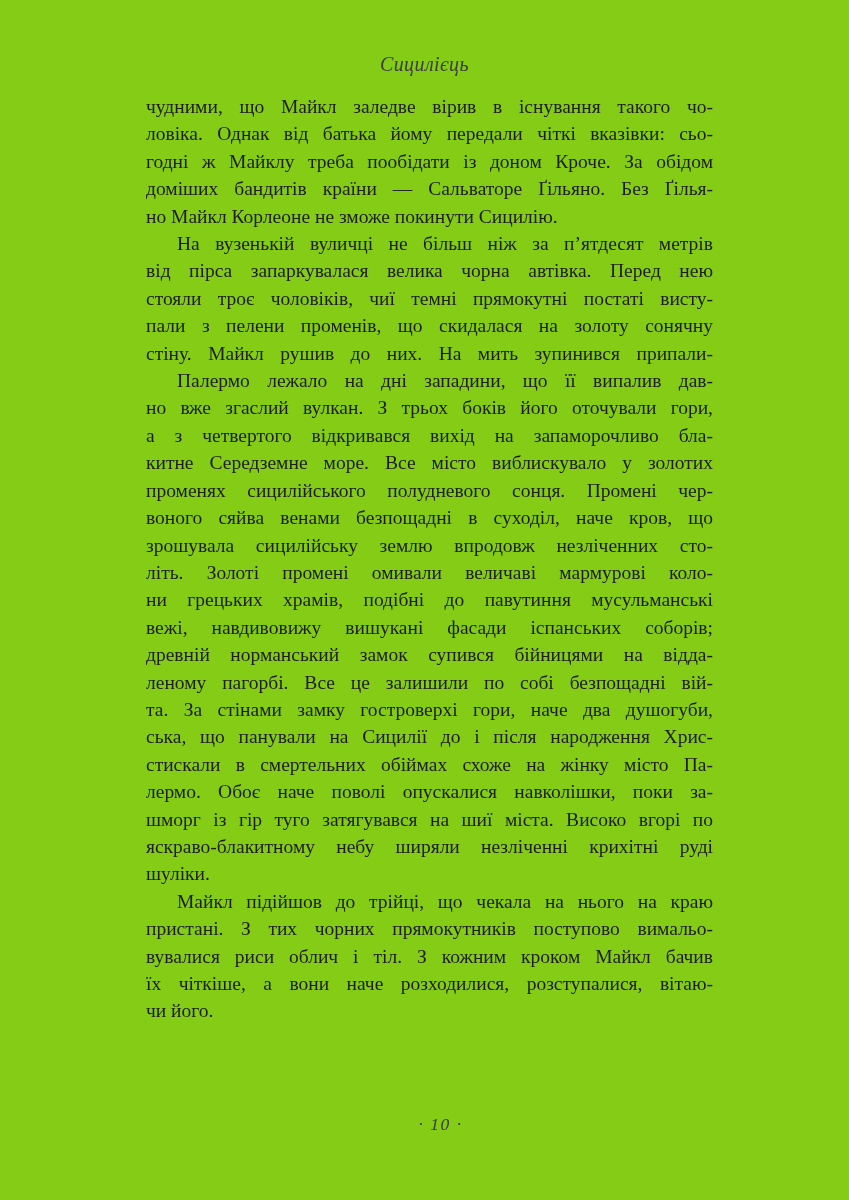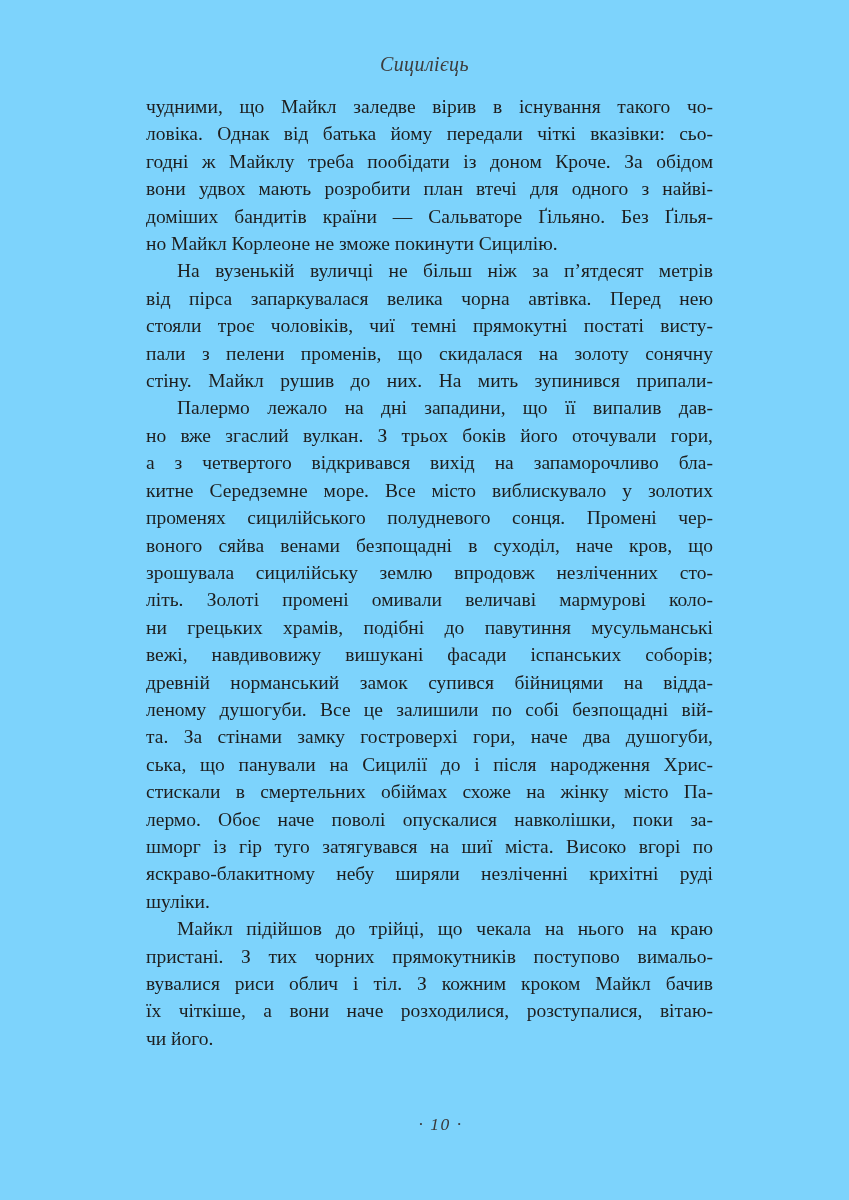--- a/index.html
+++ b/index.html
@@ -4,21 +4,21 @@
 <style>
   html, body {
     margin: 0;
     padding: 0;
     background: #ffffff;
   }
   .page {
     position: relative;
     width: 849px;
     height: 1200px;
-    background: #7dd3fc;
+    background: #84cc16;
     overflow: hidden;
     font-family: "Liberation Serif", serif;
   }
   .running-header {
     position: absolute;
     top: 53px;
     left: 0;
     width: 849px;
     text-align: center;
     font-style: italic;
@@ -67,21 +67,20 @@
 
 <div class="page">
 
   <div class="running-header">Сицилієць</div>
 
   <div class="body-text">
       <div class="para">
         <div class="line first">чудними, що Майкл заледве вірив в існування такого чо-</div>
         <div class="line">ловіка. Однак від батька йому передали чіткі вказівки: сьо-</div>
         <div class="line">годні ж Майклу треба пообідати із доном Кроче. За обідом</div>
-        <div class="line">вони удвох мають розробити план втечі для одного з найві-</div>
         <div class="line">доміших бандитів країни — Сальваторе Ґільяно. Без Ґілья-</div>
         <div class="line last">но Майкл Корлеоне не зможе покинути Сицилію.</div>
       </div>
       <div class="para indent">
         <div class="line first">На вузенькій вуличці не більш ніж за п’ятдесят метрів</div>
         <div class="line">від пірса запаркувалася велика чорна автівка. Перед нею</div>
         <div class="line">стояли троє чоловіків, чиї темні прямокутні постаті висту-</div>
         <div class="line">пали з пелени променів, що скидалася на золоту сонячну</div>
         <div class="line">стіну. Майкл рушив до них. На мить зупинився припали-</div>
       </div>
@@ -90,21 +89,21 @@
         <div class="line">но вже згаслий вулкан. З трьох боків його оточували гори,</div>
         <div class="line">а з четвертого відкривався вихід на запаморочливо бла-</div>
         <div class="line">китне Середземне море. Все місто виблискувало у золотих</div>
         <div class="line">променях сицилійського полудневого сонця. Промені чер-</div>
         <div class="line">воного сяйва венами безпощадні в суходіл, наче кров, що</div>
         <div class="line">зрошувала сицилійську землю впродовж незліченних сто-</div>
         <div class="line">літь. Золоті промені омивали величаві мармурові коло-</div>
         <div class="line">ни грецьких храмів, подібні до павутиння мусульманські</div>
         <div class="line">вежі, навдивовижу вишукані фасади іспанських соборів;</div>
         <div class="line">древній норманський замок супився бійницями на відда-</div>
-        <div class="line">леному душогуби. Все це залишили по собі безпощадні вій-</div>
+        <div class="line">леному пагорбі. Все це залишили по собі безпощадні вій-</div>
         <div class="line">та. За стінами замку гостроверхі гори, наче два душогуби,</div>
         <div class="line">ська, що панували на Сицилії до і після народження Хрис-</div>
         <div class="line">стискали в смертельних обіймах схоже на жінку місто Па-</div>
         <div class="line">лермо. Обоє наче поволі опускалися навколішки, поки за-</div>
         <div class="line">шморг із гір туго затягувався на шиї міста. Високо вгорі по</div>
         <div class="line">яскраво-блакитному небу ширяли незліченні крихітні руді</div>
         <div class="line last">шуліки.</div>
       </div>
       <div class="para indent">
         <div class="line first">Майкл підійшов до трійці, що чекала на нього на краю</div>

